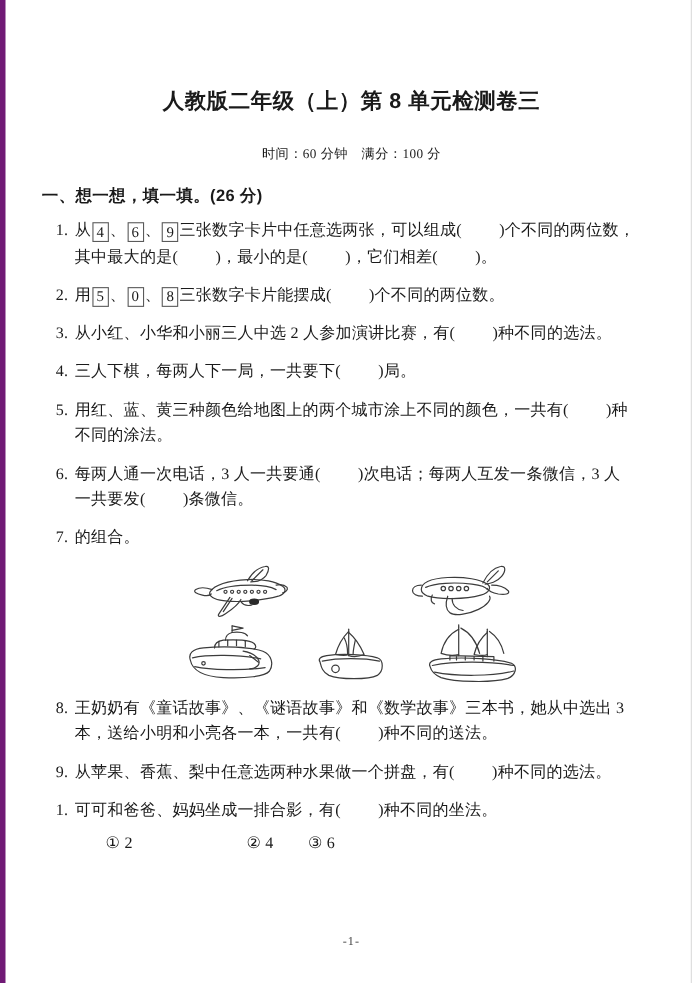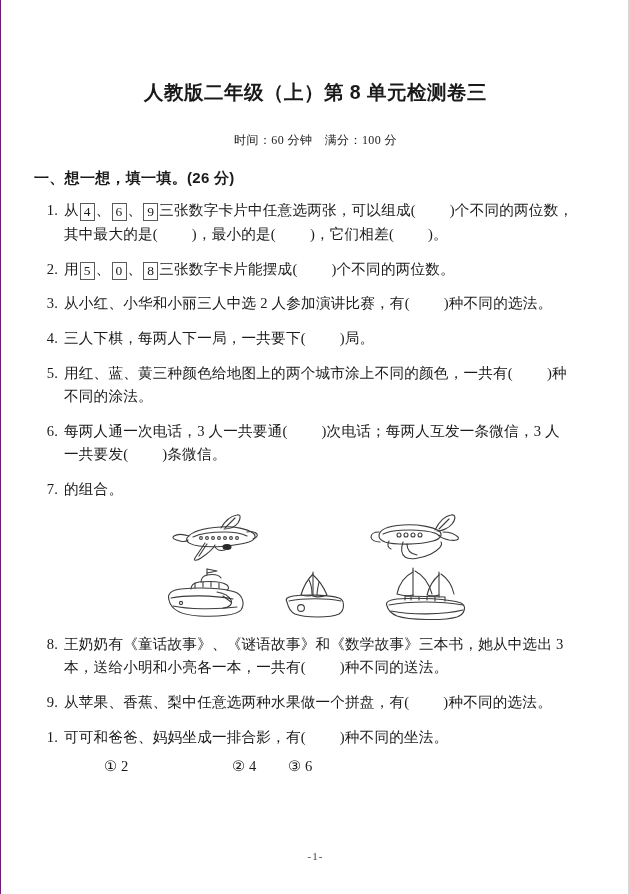--- a/index.html
+++ b/index.html
@@ -14,21 +14,21 @@
     font-family: "Liberation Serif", "DejaVu Serif", serif;
     color: #1a1a1a;
     overflow: hidden;
   }
   .page {
     position: absolute;
     top: 0; left: 0;
     width: 629px;
     height: 894px;
     background: #fff;
-    border-left: 1px solid #701a75;
+    border-left: 5px solid #701a75;
     border-right: 1px solid #d8d8d8;
     box-sizing: border-box;
   }
   .content {
     position: absolute;
     left: 33px;
     top: 0;
     width: 563px;
   }
 
@@ -126,21 +126,21 @@
 
   
   .choices {
     display: flex;
     font-size: 14.6px;
     margin-top: 8px;
     padding-left: 58px;
   }
   .choice { white-space: nowrap; }
   .choice .marker { margin-right: 4px; }
-  .choice.c1 { width: 128px; margin-left: 12px; }
+  .choice.c1 { width: 128px; }
   .choice.c2 { width: 56px; }
 
   
   .page-number {
     position: absolute;
     bottom: 32px;
     left: 0;
     width: 629px;
     text-align: center;
     font-size: 11px;

